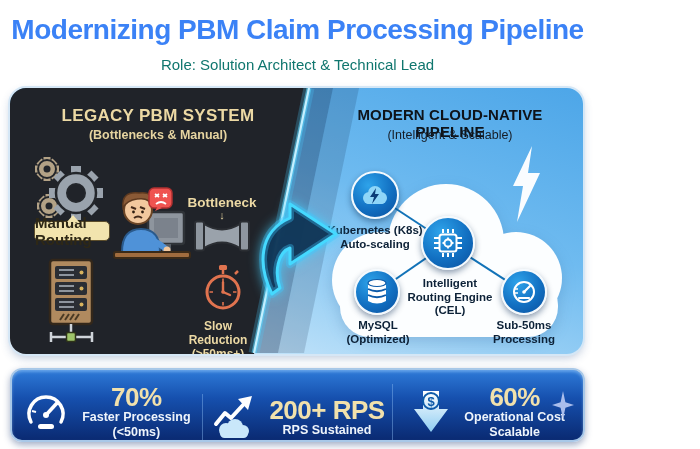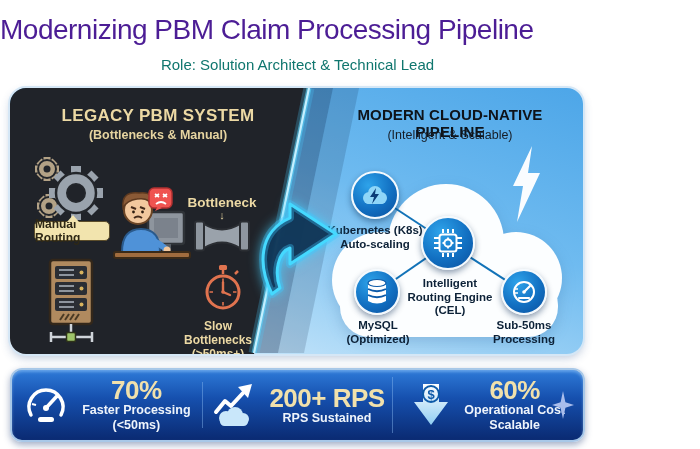--- a/index.html
+++ b/index.html
@@ -1,21 +1,21 @@
 <!DOCTYPE html>
 <html><head>
 <meta charset="utf-8">
 <style>
   html,body{margin:0;padding:0;background:#ffffff;}
   .stage{position:relative;width:700px;height:449px;background:#ffffff;overflow:hidden;
          font-family:"Liberation Sans",sans-serif;}
 
   
-  .page-title{position:absolute;left:0;top:14px;width:595px;
-    font-size:28px;font-weight:400;letter-spacing:-0.5px;color:#4c1d95;}
+  .page-title{position:absolute;left:0;top:14px;width:595px;text-align:center;
+    font-size:28px;font-weight:700;letter-spacing:-0.5px;color:#3b82f6;}
   .page-subtitle{position:absolute;left:0;top:56px;width:595px;text-align:center;
     font-size:15px;font-weight:500;color:#0f766e;}
 
   
   .panel{position:absolute;left:10px;top:88px;width:573px;height:266px;border-radius:16px;
     overflow:hidden;box-shadow:0 0 0 2px #d5e7f6,0 4px 10px rgba(40,80,140,.3);}
   .modern-bg{position:absolute;inset:0;z-index:0;
     background:linear-gradient(200deg,#4da6e8 0%,#6fbbf0 38%,#a6d6f6 68%,#e8f5fe 100%);}
   .boundary-svg{position:absolute;inset:0;z-index:1;pointer-events:none;}
   .cloud-svg{position:absolute;left:308px;top:92px;z-index:2;
@@ -28,21 +28,21 @@
     filter:drop-shadow(0 0 6px rgba(70,210,255,.85));}
 
   
   .legacy-title{position:absolute;left:28px;top:18px;width:240px;text-align:center;
     font-size:17px;font-weight:800;letter-spacing:.3px;color:#ecd9a4;}
   .legacy-sub{position:absolute;left:28px;top:40px;width:240px;text-align:center;
     font-size:12.5px;font-weight:700;color:#e6d4a0;}
   .gears-svg{position:absolute;left:22px;top:62px;}
   .routing-badge{position:absolute;left:24px;top:133px;width:74px;height:18px;
     background:#f2e4ae;border:1.5px solid #5c4d2a;border-radius:5px;
-    font-size:12px;font-weight:700;color:#2e2816;display:flex;align-items:center;justify-content:center;}
+    font-size:15px;font-weight:700;color:#2e2816;display:flex;align-items:center;justify-content:center;}
   .routing-badge::before{content:"";position:absolute;top:-7px;left:32px;
     border-left:6px solid transparent;border-right:6px solid transparent;border-bottom:7px solid #f2e4ae;}
   .person-svg{position:absolute;left:98px;top:96px;}
   .bubble{position:absolute;left:138px;top:99px;}
   .bottleneck-label{position:absolute;left:173px;top:107px;width:78px;text-align:center;
     font-size:13.5px;font-weight:800;color:#ecd9a4;}
   .bottleneck-arrow{position:absolute;left:173px;top:121px;width:78px;text-align:center;
     font-size:11px;font-weight:700;color:#e6d4a0;}
   .pipe-svg{position:absolute;left:184px;top:132px;}
   .server-svg{position:absolute;left:38px;top:170px;}
@@ -67,21 +67,21 @@
   .node-label{position:absolute;text-align:center;font-size:11.5px;font-weight:700;
     line-height:13.5px;color:#0c2137;}
   .label-k8s{left:305px;top:136px;width:120px;}
   .label-chip{left:390px;top:189px;width:100px;}
   .label-mysql{left:327px;top:231px;width:82px;}
   .label-sub50{left:473px;top:231px;width:82px;}
 
   
   .stats-bar{position:absolute;left:10px;top:368px;width:575px;height:74px;border-radius:12px;
     background:linear-gradient(180deg,#2e7ad8 0%,#1650ae 40%,#0a2a72 100%);
-    border:2px solid #a8c8e8;box-sizing:border-box;display:flex;align-items:center;
+    border:2px solid #a8c8e8;box-sizing:border-box;display:flex;align-items:flex-end;
     box-shadow:0 3px 7px rgba(25,55,115,.4),inset 0 2px 3px rgba(170,215,255,.45);}
   .stat{flex:1;display:flex;align-items:center;justify-content:center;gap:13px;}
   .stat + .stat{border-left:1.5px solid rgba(135,185,240,.45);}
   .stat-text{text-align:center;}
   .stat-value{font-size:26px;font-weight:800;color:#f1e1ac;line-height:26px;letter-spacing:-.5px;}
   .stat-line{font-size:12.5px;font-weight:600;color:#eef4fb;line-height:15px;}
   .sparkle{position:absolute;right:9px;top:50%;transform:translateY(-50%);width:22px;height:28px;
     background:#a9bdec;
     clip-path:polygon(50% 0%,61% 40%,100% 50%,61% 60%,50% 100%,39% 60%,0% 50%,39% 40%);}
 </style>
@@ -231,21 +231,21 @@
             <line x1="21" y1="38" x2="21" y2="41.5"></line>
           <line x1="7.5" y1="28" x2="11" y2="28"></line>
             <line x1="31" y1="28" x2="34.5" y2="28"></line>
         </g>
         <line x1="21" y1="28" x2="21" y2="18.5" stroke="#e0734f" stroke-width="2.4" stroke-linecap="round"></line>
         <line x1="21" y1="28" x2="28" y2="31" stroke="#e0734f" stroke-width="2.4" stroke-linecap="round"></line>
         <circle cx="21" cy="28" r="1.8" fill="#e0734f"></circle>
       </svg>
 
       <div class="slow-label">
-        <div>Slow Bottlenecks</div>
+        <div>Slow Reduction</div>
         <div>(&gt;50ms+)</div>
       </div>
 
       <div class="modern-title">MODERN CLOUD-NATIVE PIPELINE</div>
       <div class="modern-sub">(Intelligent &amp; Scalable)</div>
 
       <svg class="bolt-svg" width="32" height="80" viewBox="0 0 32 80">
         <polygon points="21,0 2,40 12,40 6,76 29,27 17,27" fill="#ffffff" opacity="0.96"></polygon>
       </svg>
 

